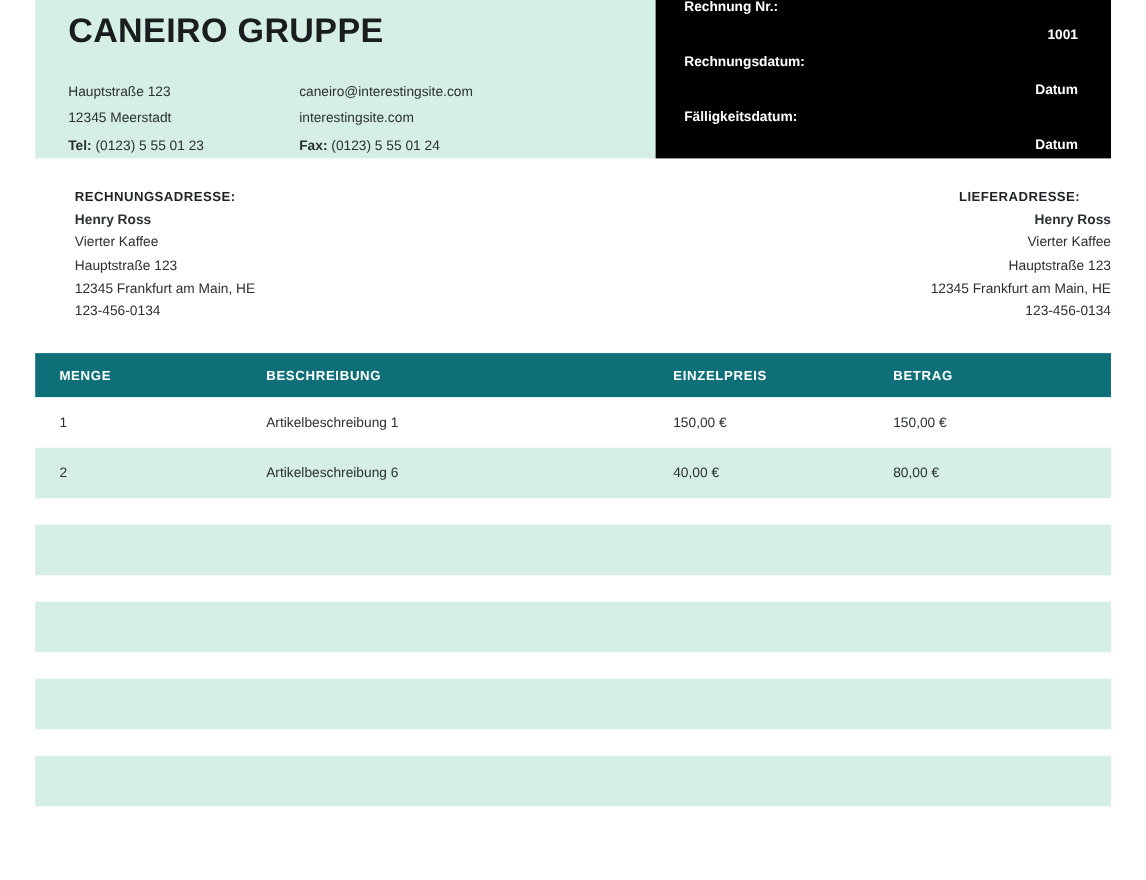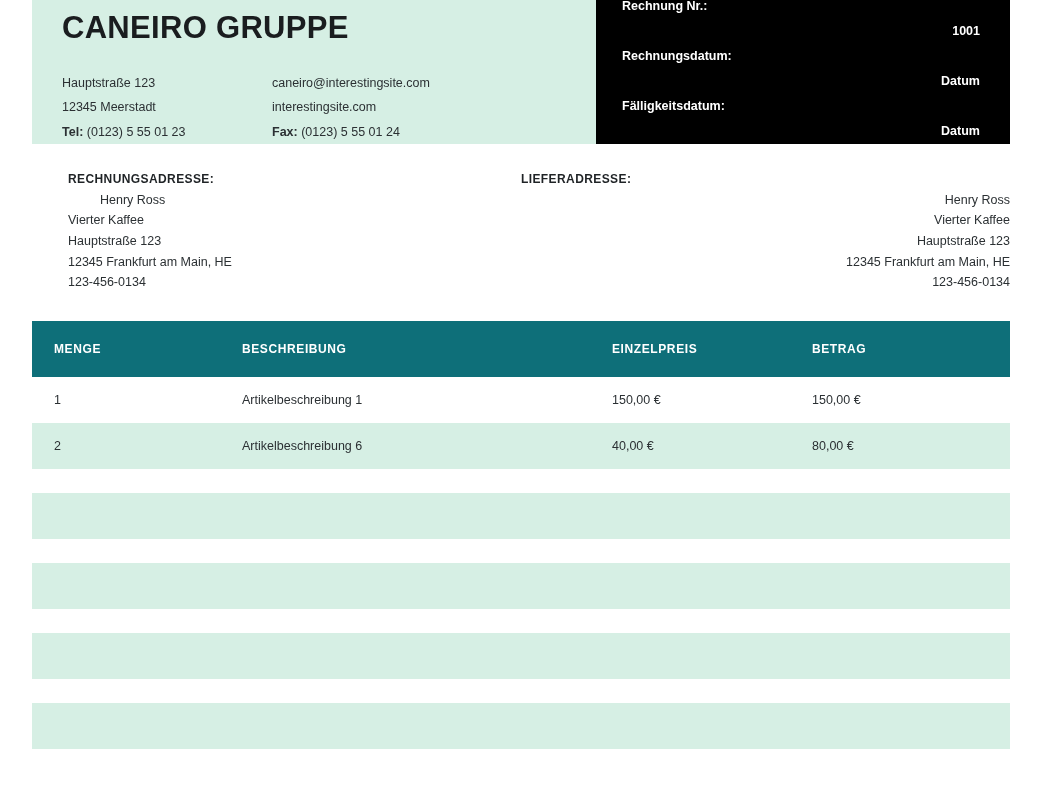--- a/index.html
+++ b/index.html
@@ -97,42 +97,42 @@
   .addr-block.right { justify-content: flex-end; }
   .addr-label {
     font-weight: bold;
     font-size: 12px;
     letter-spacing: 0.4px;
     color: #1f2326;
     white-space: nowrap;
   }
   .addr-left .addr-label { margin-right: 40px; }
   .addr-body { }
-  .addr-body .name { font-weight: normal; margin-left: 32px; }
+  .addr-body .name { font-weight: bold; }
   .addr-block.right .addr-body { text-align: right; }
-  .addr-block.right .addr-label { margin-right: 48px; padding-top: 0; }
+  .addr-block.right .addr-label { margin-right: 28px; padding-top: 0; text-align: right; }
 
   
   .table {
     margin: 28px 32px 0 32px;
     width: 978px;
   }
   .t-row {
     display: flex;
     align-items: center;
     font-size: 12.5px;
     box-sizing: border-box;
   }
   .t-head {
     background: #0e6f79;
     color: #ffffff;
     font-weight: bold;
     font-size: 12px;
     letter-spacing: 0.6px;
-    height: 56px;
+    height: 40px;
   }
   .t-body-row {
     height: 46px;
     color: #2b3033;
   }
   .t-body-row.alt { background: #d6efe4; }
   .c-qty   { flex: 0 0 210px; padding-left: 22px; box-sizing: border-box; }
   .c-desc  { flex: 0 0 370px; box-sizing: border-box; }
   .c-price { flex: 0 0 200px; box-sizing: border-box; }
   .c-amt   { flex: 1 1 auto; padding-right: 34px; box-sizing: border-box; }

